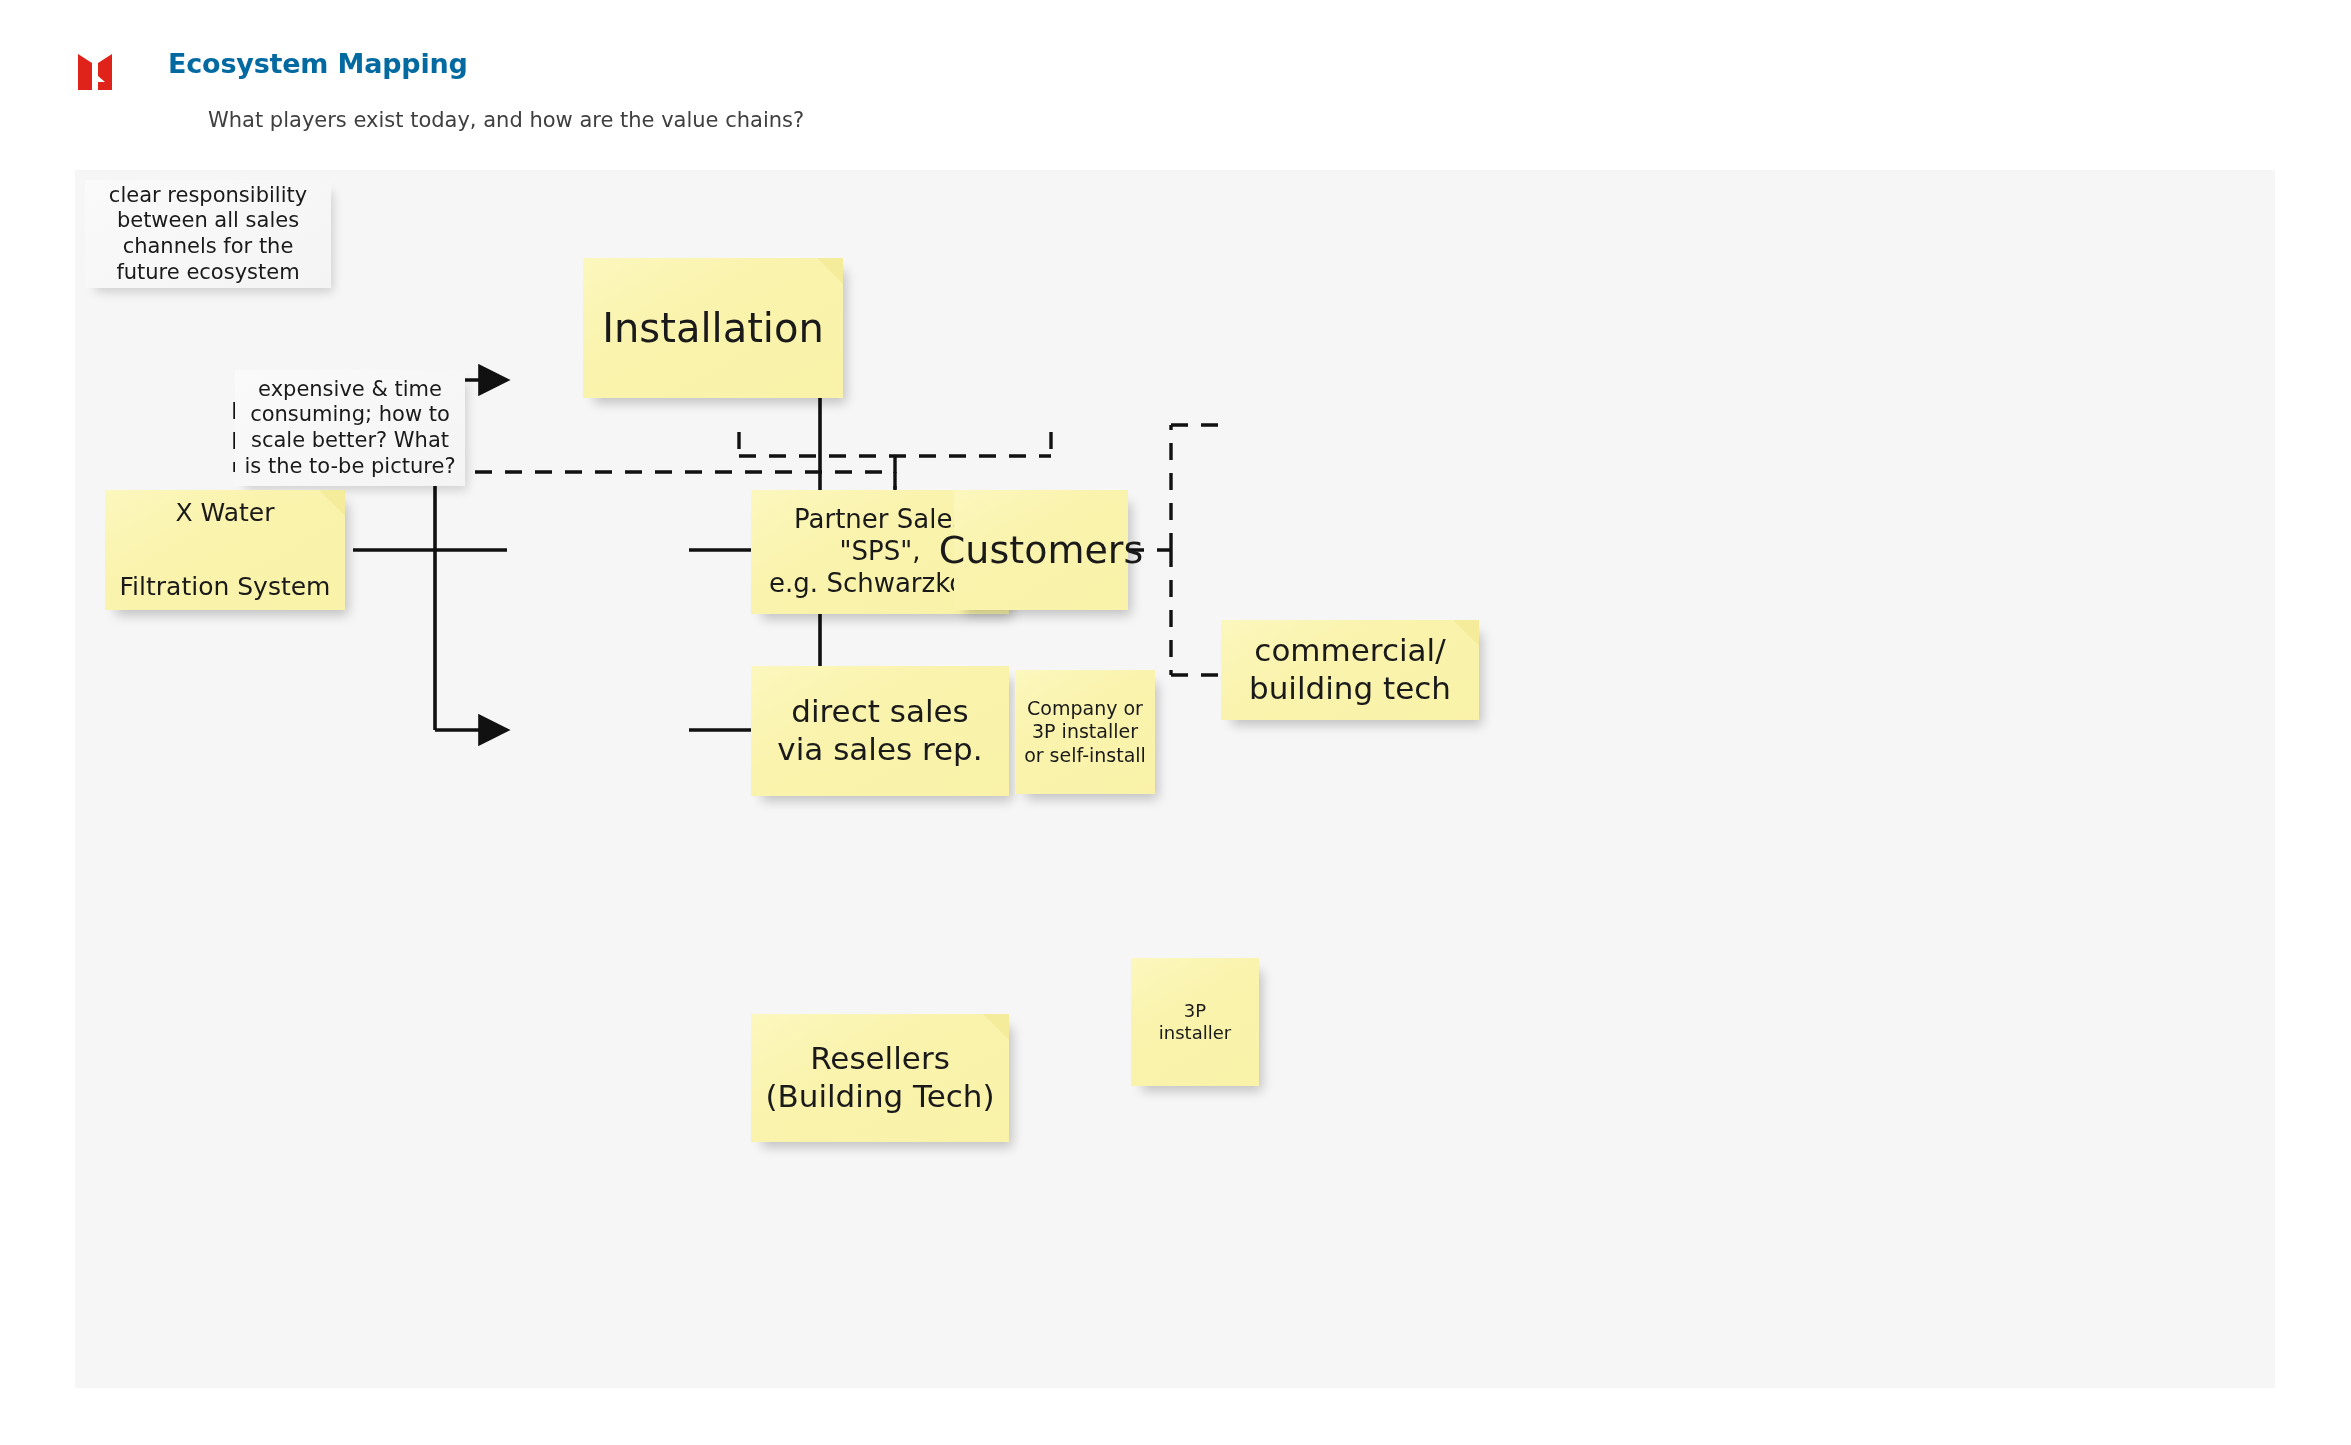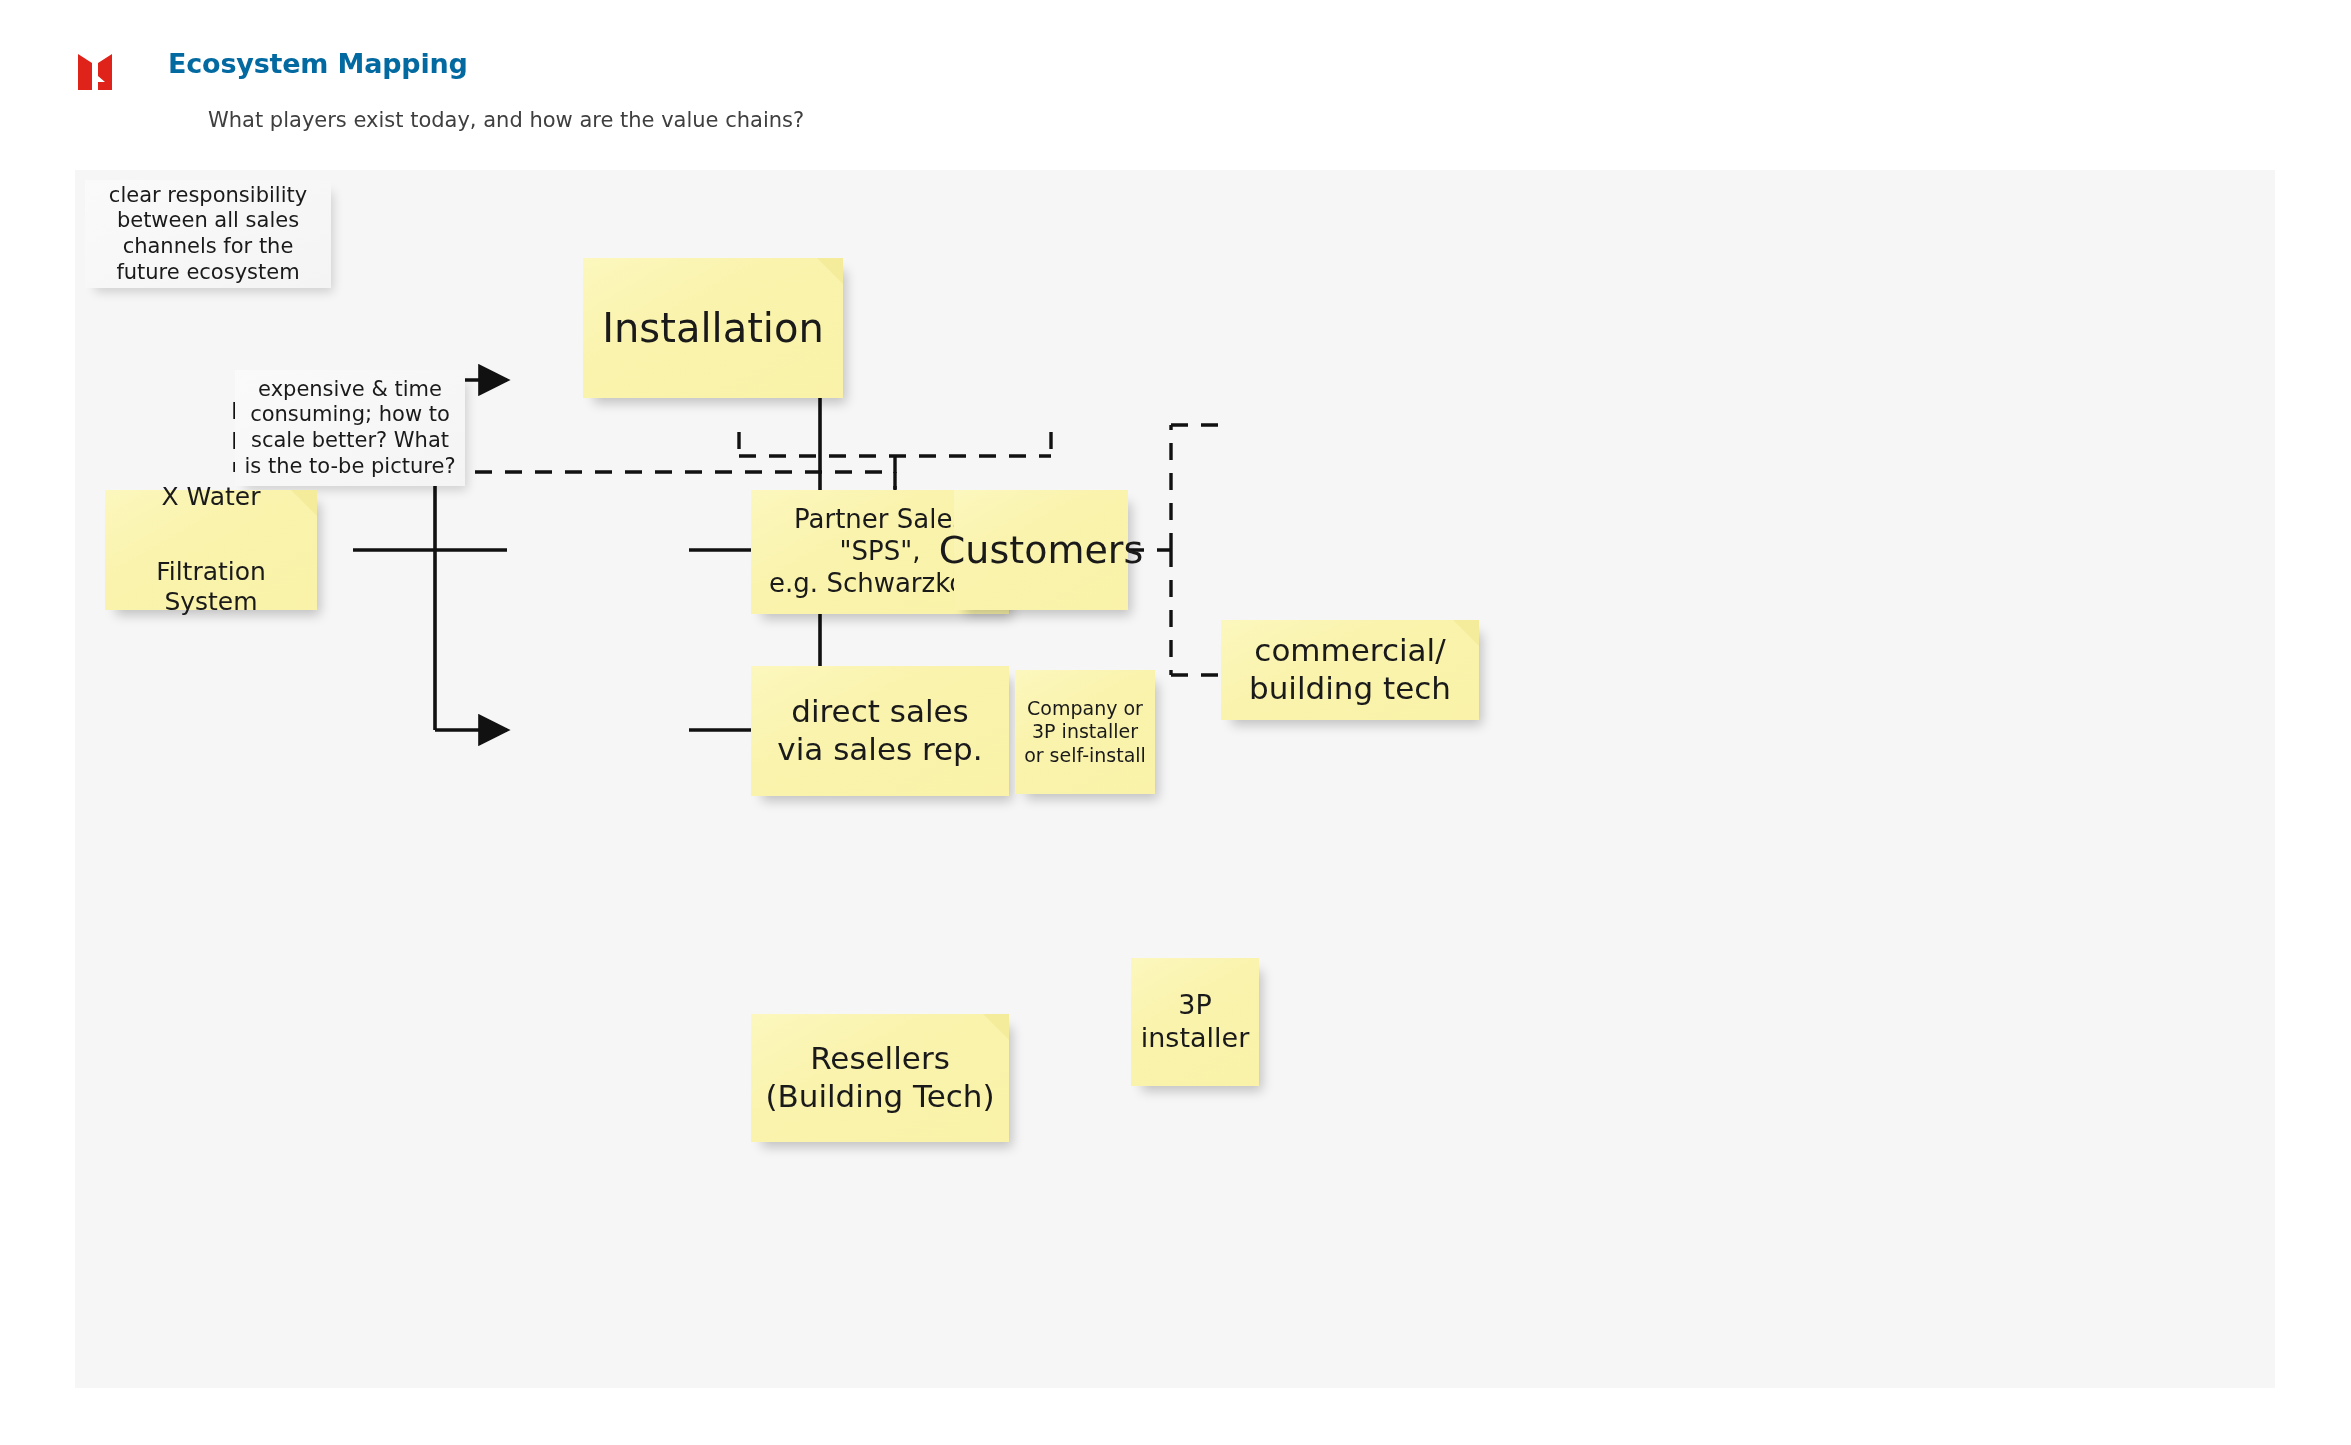--- a/index.html
+++ b/index.html
@@ -175,40 +175,40 @@
     <span>Installation</span>
   </div>
 
 
   <div class="note note-yellow" style="left:676px; top:320px; width:258px; height:124px; font-size:26px; flex-direction:column;">
     <span>Partner Sales</span>
     <span>"SPS",</span>
     <span>e.g. Schwarzkopf</span>
   </div>
 
-  <div class="note note-yellow fold" style="left:30px; top:320px; width:212px; height:120px; font-size:25px; flex-direction:column;gap:44px;">
+  <div class="note note-yellow fold" style="left:30px; top:320px; width:240px; height:120px; font-size:25px; flex-direction:column;gap:44px;">
     <span>X Water</span>
     <span>Filtration System</span>
   </div>
 
   <div class="note note-yellow" style="left:676px; top:496px; width:258px; height:130px; font-size:31px; flex-direction:column;">
     <span>direct sales</span>
     <span>via sales rep.</span>
   </div>
 
   <div class="note note-yellow" style="left:940px; top:500px; width:140px; height:124px; font-size:19px;">
     <span>Company or 3P installer or self-install</span>
   </div>
 
   <div class="note note-yellow fold" style="left:676px; top:844px; width:258px; height:128px; font-size:31px; flex-direction:column;">
     <span>Resellers</span>
     <span>(Building Tech)</span>
   </div>
 
-  <div class="note note-yellow" style="left:1056px; top:788px; width:128px; height:128px; font-size:27px; flex-direction:column;">
+  <div class="note note-yellow" style="left:1056px; top:788px; width:128px; height:128px; font-size:18px; flex-direction:column;">
     <span>3P</span>
     <span>installer</span>
   </div>
 
   <div class="note note-yellow" style="left:879px; top:320px; width:174px; height:120px; font-size:38px;">
     <span>Customers</span>
   </div>
 
 
   <div class="note note-yellow fold" style="left:1146px; top:450px; width:258px; height:100px; font-size:31px; flex-direction:column;">

